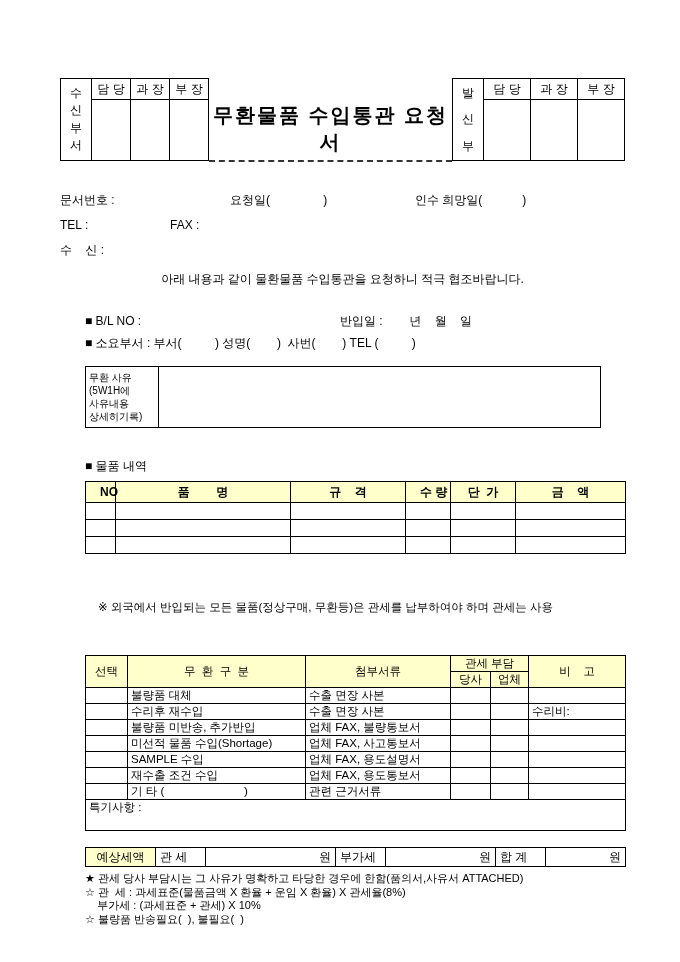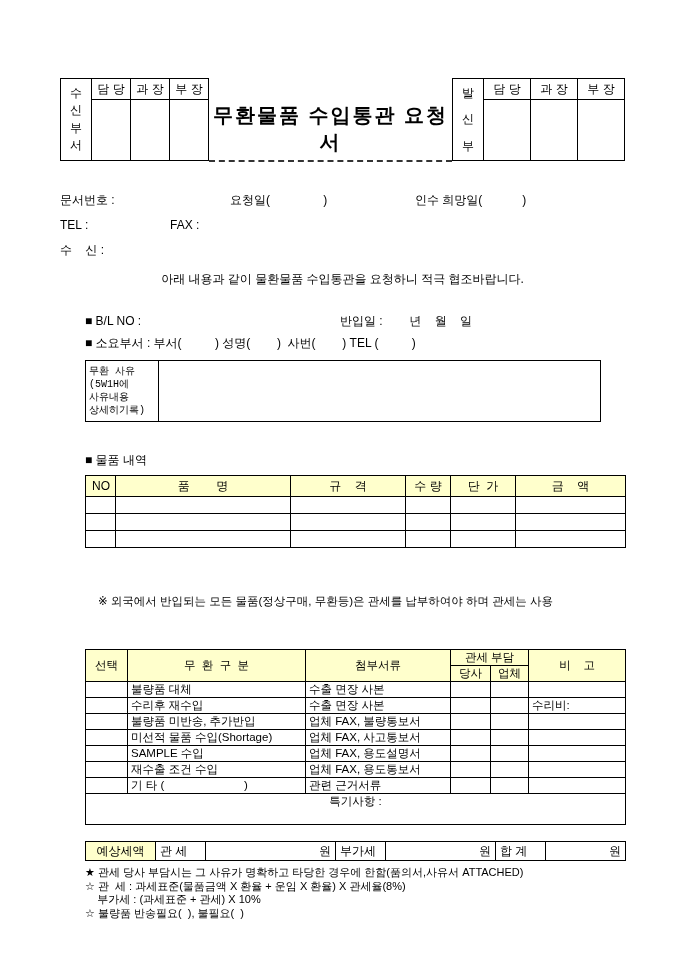--- a/index.html
+++ b/index.html
@@ -26,44 +26,44 @@
 
   
   .meta{margin-top:26px;font-size:12px;}
   .meta-line{display:flex;line-height:25px;}
   .w170{width:170px;} .w185{width:185px;} .w300{width:300px;} .w110{width:110px;} .w255{width:255px;}
   .intro{margin-top:8px;text-align:center;font-size:12px;}
   .bl-line{display:flex;margin:22px 0 0 25px;font-size:12px;line-height:22px;}
   .dept-line{margin-left:25px;font-size:12px;line-height:22px;}
 
   
-  .reason{margin:6px 0 0 25px;width:516px;table-layout:fixed;font-family:Liberation Mono, monospace;}
+  .reason{margin:12px 0 0 25px;width:516px;table-layout:fixed;}
   .reason td{border:1px solid #000;}
   .reason-label{width:66px;font-size:10px;line-height:13px;white-space:pre-line;
                 padding:3px 3px;text-align:left;vertical-align:middle;}
   .reason-body{height:58px;}
 
   
   .section-label{margin:30px 0 6px 25px;font-size:12px;}
   .goods{margin-left:25px;width:540px;table-layout:fixed;}
-  .goods th,.goods td{border:1px solid #000;font-size:12px;font-weight:normal;padding:0 6px;}
+  .goods th,.goods td{border:1px solid #000;font-size:12px;font-weight:bold;padding:0 14px;}
   .goods th{background:#ffffcc;height:20px;text-align:center;white-space:pre;}
   .goods td{height:16px;}
 
   
   .notice{margin:16px 0 0 38px;font-size:11.5px;line-height:15px;white-space:pre;}
   .notice .n2{margin-left:14px;}
 
   
   .customs{margin:10px 0 0 25px;width:540px;table-layout:fixed;}
   .customs th,.customs td{border:1px solid #000;font-size:11.5px;font-weight:normal;padding:0 3px;}
   .customs th{background:#ffffcc;height:15px;text-align:center;white-space:pre;}
   .customs td{height:15px;white-space:pre;}
   .customs .cat,.customs .doc,.customs .note{text-align:left;}
-  .customs .special td{height:30px;vertical-align:top;text-align:center;margin-left:37px;}
+  .customs .special td{height:30px;vertical-align:top;text-align:left;margin-left:37px;}
 
   
   .estimate{margin:16px 0 0 25px;width:540px;table-layout:fixed;}
   .estimate td{border:1px solid #000;font-size:12px;height:18px;padding:0 4px;white-space:pre;}
   .est-label{background:#ffffcc;text-align:center;}
   .est-k{text-align:left;}
   .est-v{text-align:right;}
 
   
   .footnotes{margin:5px 0 0 25px;font-size:11px;line-height:13.5px;}

